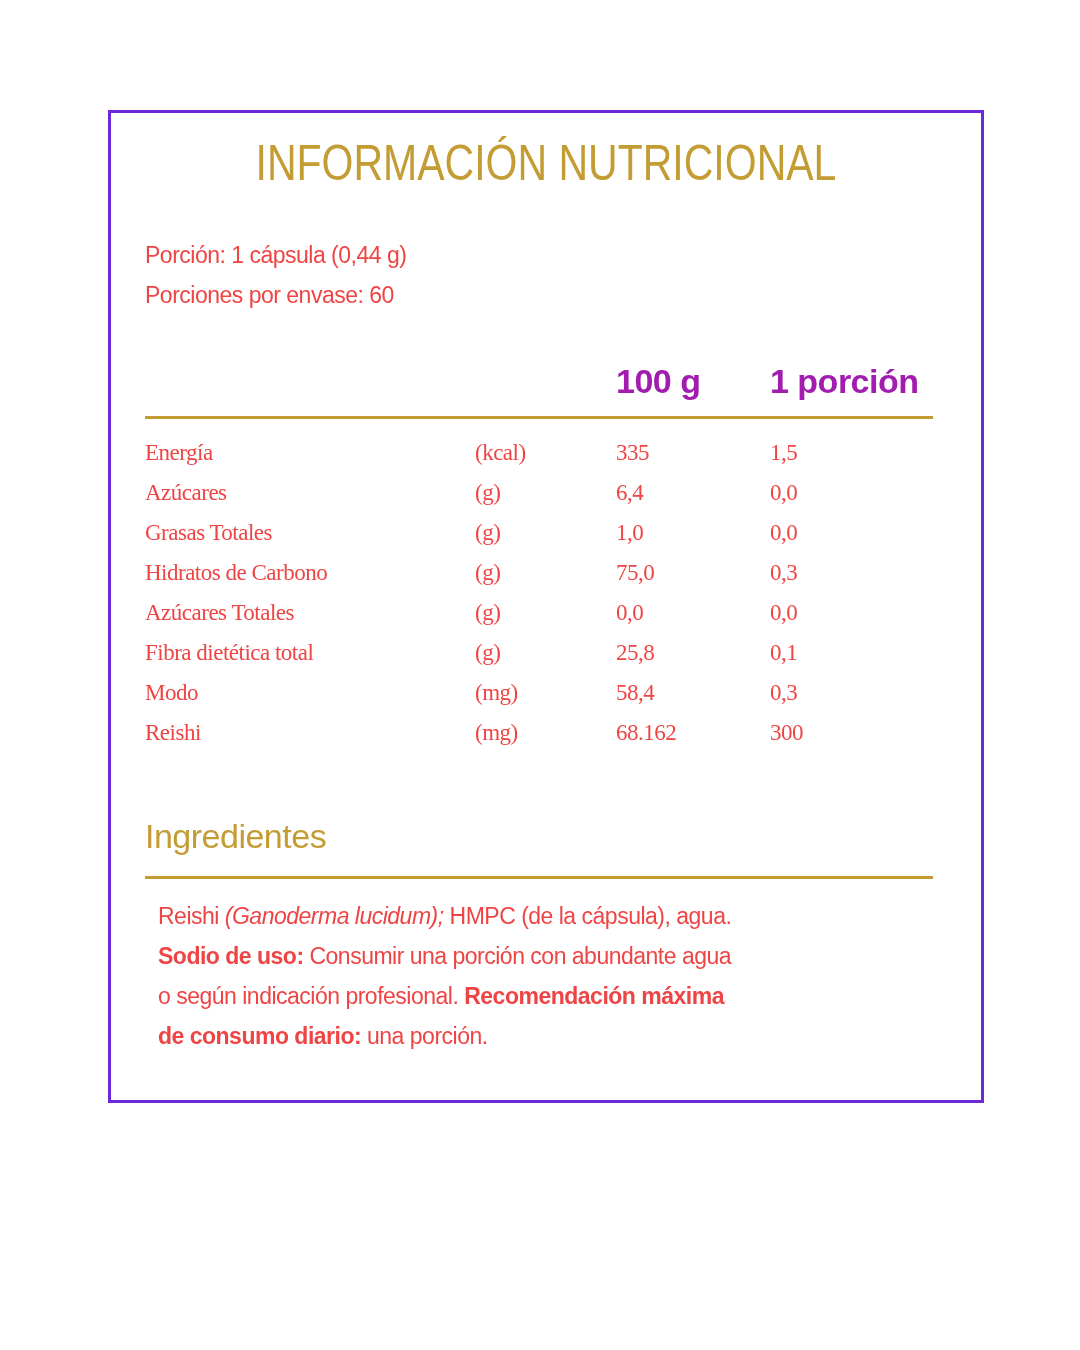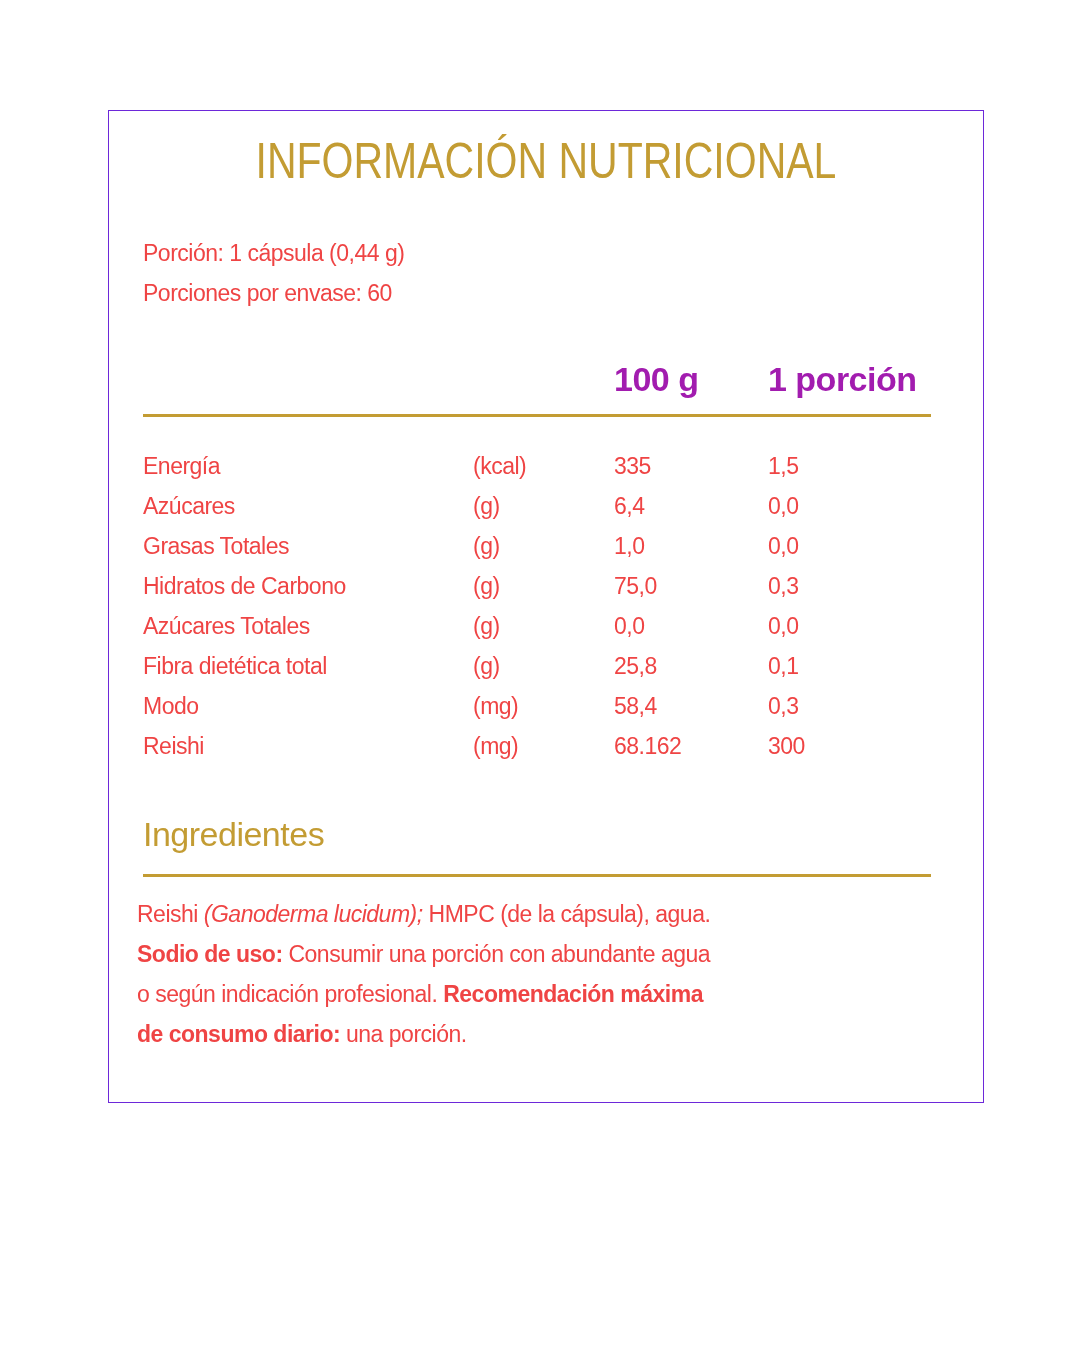--- a/index.html
+++ b/index.html
@@ -17,21 +17,21 @@
     height: 1350px;
     background: #ffffff;
     overflow: hidden;
   }
   .label-box {
     position: absolute;
     left: 108px;
     top: 110px;
     width: 876px;
     height: 993px;
-    border: 1px solid #6d28d9;
+    border: 3px solid #6d28d9;
     box-sizing: border-box;
     background: #ffffff;
   }
   .title {
     position: absolute;
     top: 24px;
     left: 0;
     right: 0;
     text-align: center;
     font-size: 50px;
@@ -76,43 +76,44 @@
     height: 3px;
     background: #C39C33;
     border: none;
     margin: 0;
   }
   .rule-1 { margin-top: 15px; }
   .nutrition-rows {
     display: grid;
     grid-template-columns: 330px 141px 154px 163px;
     grid-auto-rows: 40px;
-    margin-top: 29px;
+    margin-top: 14px;
     line-height: 40px;
+    font-family: Liberation Serif, serif;
   }
   .cell-label { text-align: left; }
   .cell-unit, .cell-v100, .cell-vp { text-align: left; }
   .ingredients-heading {
     position: absolute;
     left: 34px;
     top: 703px;
     color: #C39C33;
     font-size: 34px;
     letter-spacing: -0.5px;
     line-height: 40px;
   }
   .rule-2 {
     position: absolute;
     left: 34px;
     top: 763px;
     width: 788px;
   }
   .usage-paragraph {
     position: absolute;
-    left: 28px;
+    left: 47px;
     top: 783px;
     width: 836px;
     line-height: 40px;
   }
   .seg-b { font-weight: bold; }
   .seg-i { font-style: italic; }
 </style>
 </head>
 <body>
 

